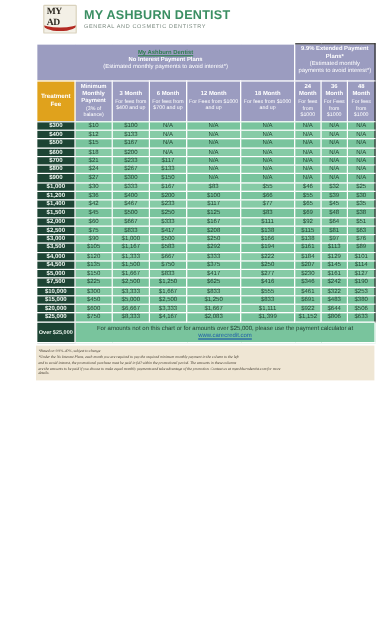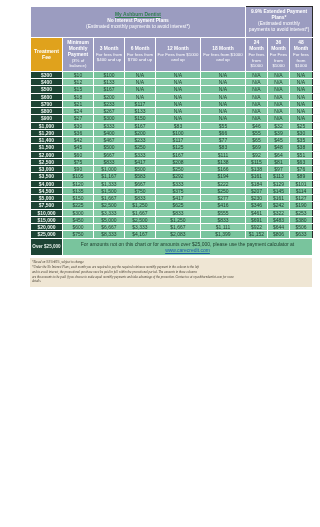--- a/index.html
+++ b/index.html
@@ -94,20 +94,31 @@
     font-style:italic;
     font-family:"Liberation Serif", serif;
   }
   .foot p.first{font-style:italic;}
 </style>
 </head>
 <body>
 
 <div class="page">
 
+  <div class="brandbar">
+    <div class="logo">
+      <span class="ltxt">MY</span>
+      <span class="ltxt2">AD</span>
+      <span class="swoosh"></span>
+    </div>
+    <div class="brandtext">
+      <div class="t1">MY ASHBURN DENTIST</div>
+      <div class="t2">GENERAL AND COSMETIC DENTISTRY</div>
+    </div>
+  </div>
 
   <div class="tablewrap">
     <table>
       <colgroup>
         <col style="width:32px">
           <col style="width:31px">
           <col style="width:31px">
         <col style="width:31px">
           <col style="width:45px">
           <col style="width:45px">

